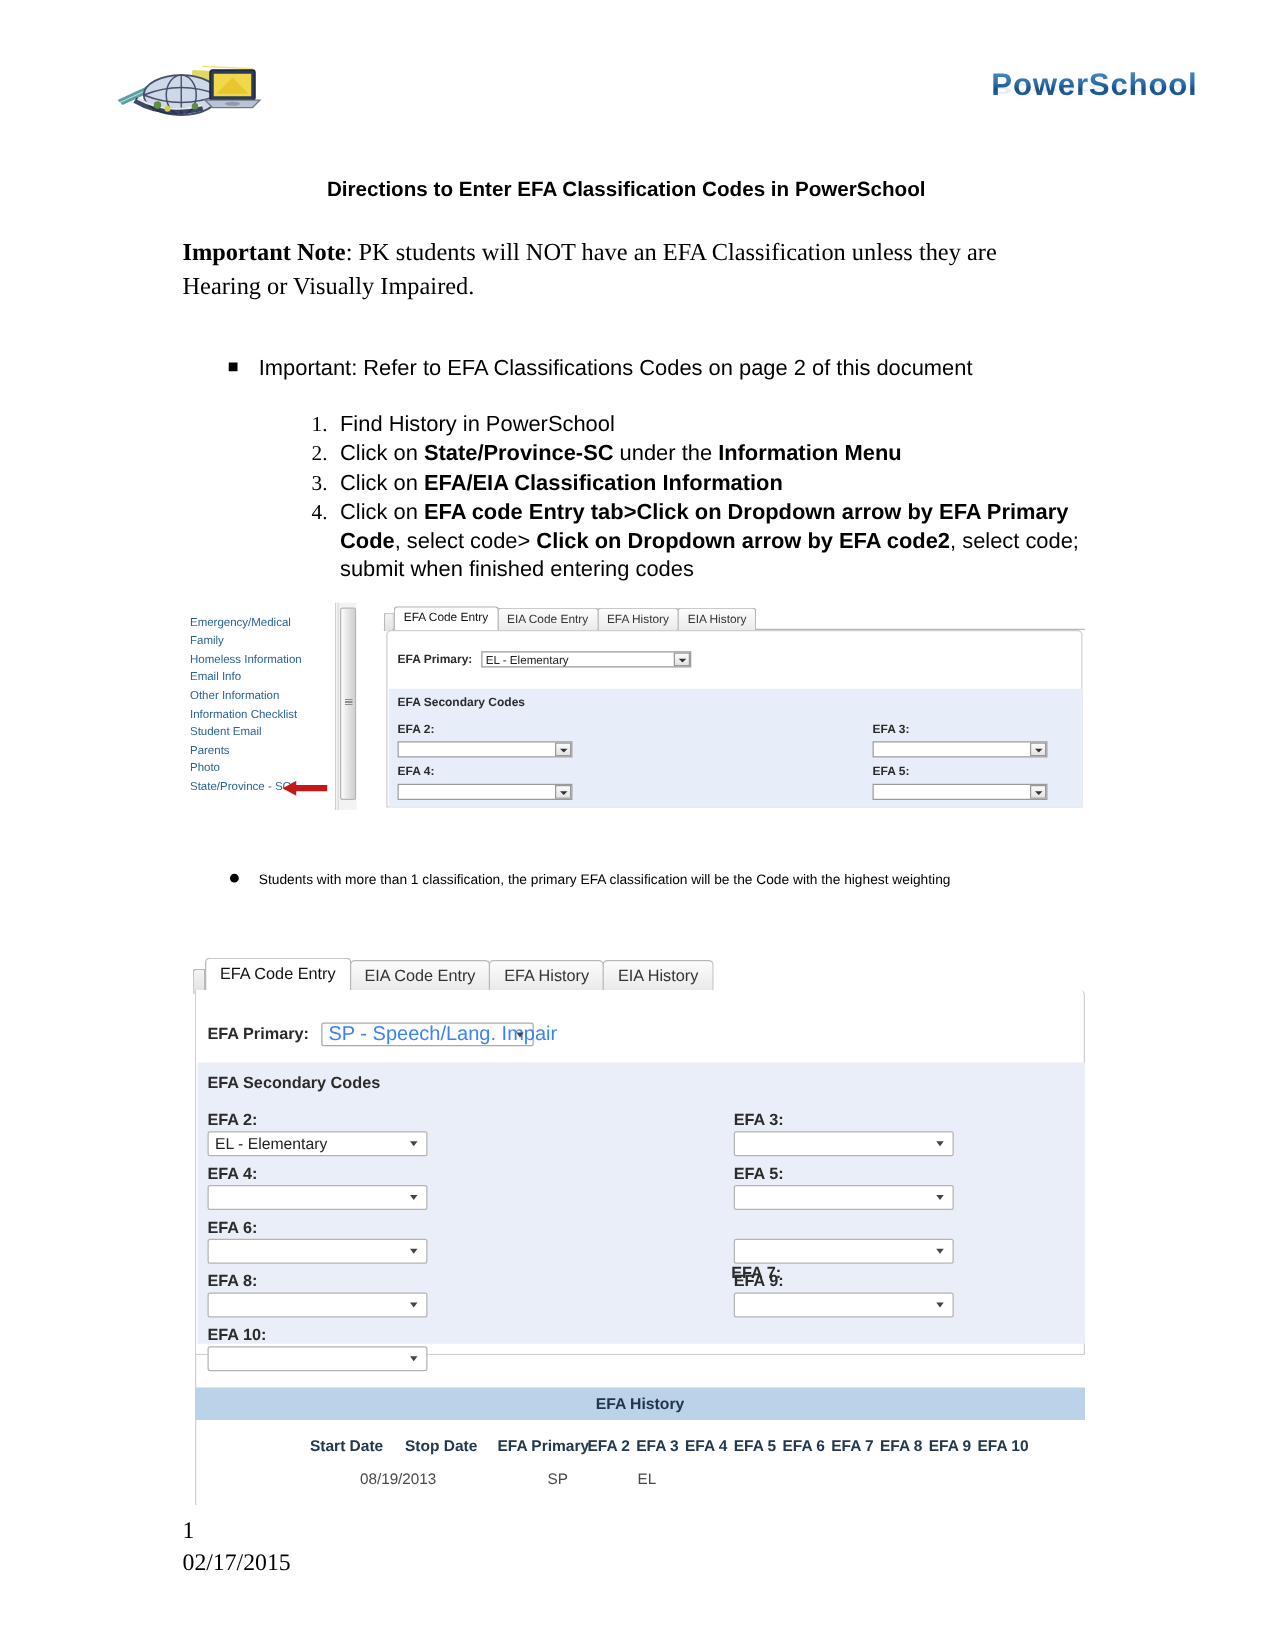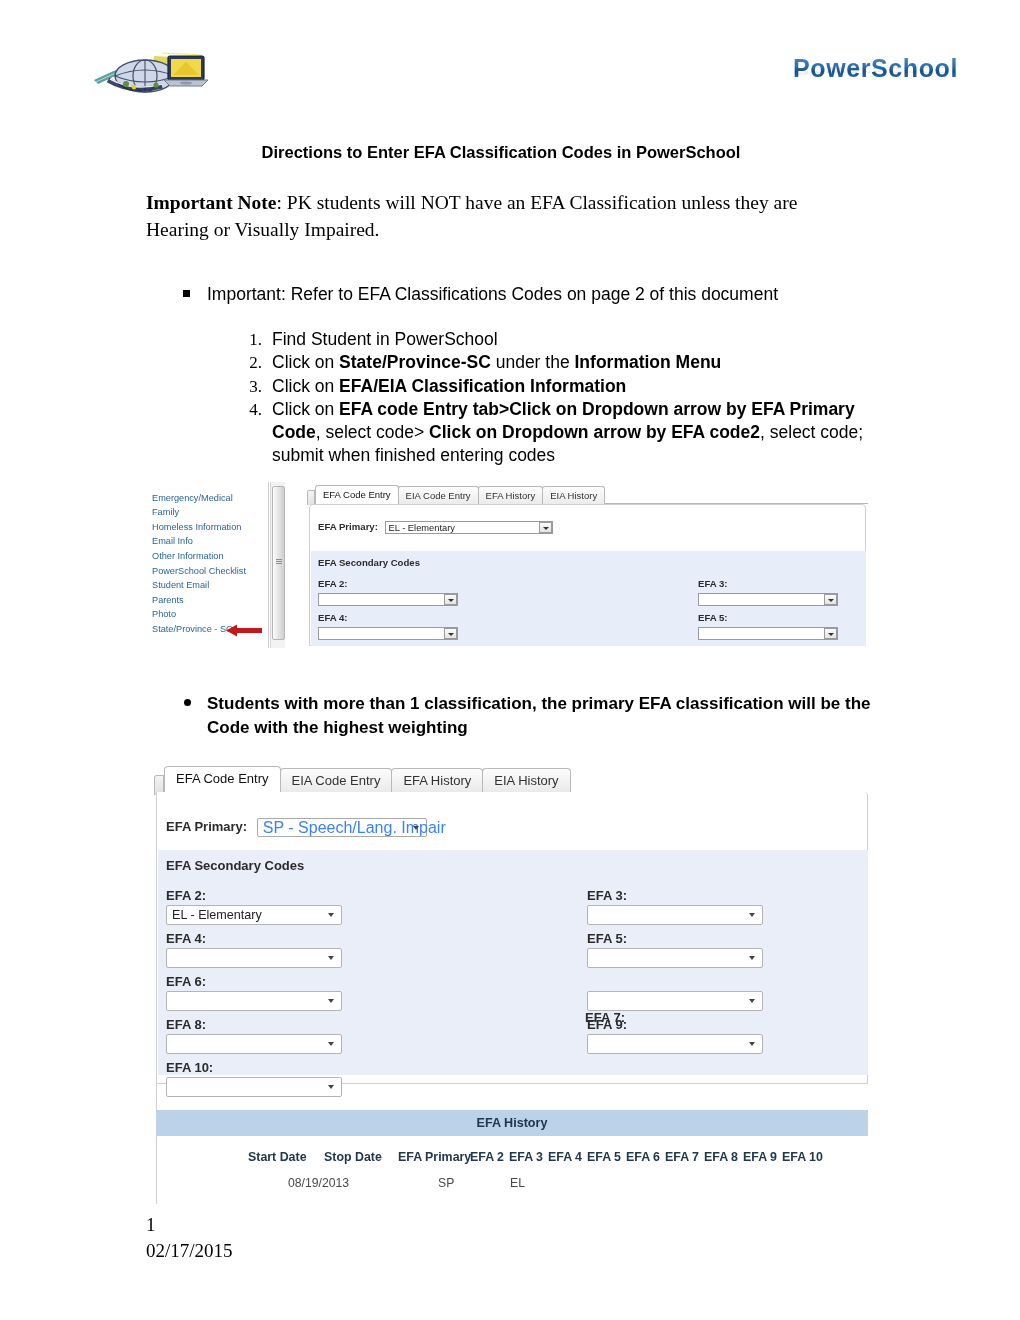--- a/index.html
+++ b/index.html
@@ -127,23 +127,22 @@
     font-size: 17px;
   }
   .oli b { font-weight: bold; }
 
   
   .rd-bullet-row {
     position: absolute;
     left: 183px; top: 692px;
     width: 700px;
     font-family: "Liberation Sans", sans-serif;
-    font-size: 17px;
+    font-size: 11px;
     line-height: 24px;
-    font-weight: bold;
   }
   .rd-mark {
     position: absolute;
     left: 1px; top: 7px;
     width: 7px; height: 7px;
     background: #000;
     border-radius: 50%;
   }
   .rd-text { display:block; margin-left: 24px; }
 
@@ -458,21 +457,21 @@
 </div>
 
 <div class="sq-bullet-row">
   <span class="sq-mark"></span>
   <span class="sq-text">Important: Refer to EFA Classifications Codes on page 2 of this document</span>
 </div>
 
 <div class="olist">
   <div class="oli">
     <span class="num">1.</span>
-    <span class="body">Find Student in PowerSchool</span>
+    <span class="body">Find History in PowerSchool</span>
   </div>
   <div class="oli">
     <span class="num">2.</span>
     <span class="body">Click on <b>State/Province-SC</b> under the <b>Information Menu</b></span>
   </div>
   <div class="oli">
     <span class="num">3.</span>
     <span class="body">Click on <b>EFA/EIA Classification Information</b></span>
   </div>
   <div class="oli">
@@ -484,21 +483,21 @@
 <div class="shot1">
 
   <div class="s1-sidebar">
     <div class="s1-nav">
       <span class="s1-nav-item clipped">&nbsp;</span>
       <span class="s1-nav-item">Emergency/Medical</span>
       <span class="s1-nav-item">Family</span>
       <span class="s1-nav-item">Homeless Information</span>
       <span class="s1-nav-item">Email Info</span>
       <span class="s1-nav-item">Other Information</span>
-      <span class="s1-nav-item">PowerSchool Checklist</span>
+      <span class="s1-nav-item">Information Checklist</span>
       <span class="s1-nav-item">Student Email</span>
       <span class="s1-nav-item">Parents</span>
       <span class="s1-nav-item">Photo</span>
       <span class="s1-nav-item">State/Province - SC</span>
     </div>
     <svg class="arrow-red" viewBox="0 0 36 13">
       <path d="M0 6.5 L11 0.5 L11 4 L36 4 L36 9 L11 9 L11 12.5 Z" fill="#c21a1a"></path>
     </svg>
   </div>
 

